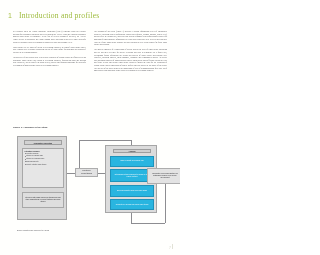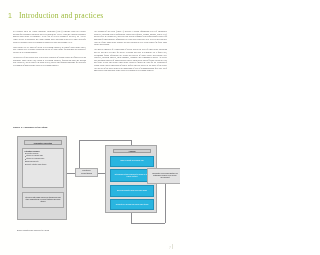--- a/index.html
+++ b/index.html
@@ -88,21 +88,21 @@
   .pgline{position:absolute;right:8px;bottom:5.6px;width:0.5px;height:5px;
           background:#e2e2d6;}
 </style>
 </head>
 <body>
 
 <div class="page">
 
   <div class="heading">
     <span class="h-num">1</span>
-    <span class="h-title">Introduction and practices</span>
+    <span class="h-title">Introduction and profiles</span>
   </div>
 
   <div class="cols">
     <div class="col">
       <p class="para">In December 2012 the Global Bioenergy Partnership (GBEP) Working Group on Capacity Building for Sustainable Bioenergy agreed to establish an Activity Group on "Towards sustainable modern wood energy development". In the first of several sessions of activities, the Activity Group decided to collaborate on a short scoping paper providing an overview about successful initiatives on wood energy development in countries at local and regional levels.</p>
       <p class="para">Wood energy is a key source of energy in developing countries, in terms of wood energy supply, there remains little systematic production and use of wood energy for household and productive end uses in developing countries.</p>
       <p class="para">The objective of this present study is to present a synthesis of lessons learned on efforts to develop sustainable wood energy value chains in developing countries, focusing on small and medium scale initiatives, and to identify the main drivers, barriers and enabling conditions for successful development of modern wood energy in developing countries.</p>
     </div>
     <div class="col">
       <p class="para">The approach of this study (Figure 1) includes a desktop information review of documented initiatives, including project portfolios on various scales (global, regional, national, project level) and activities. In a second step, interviews and written exchanges with various partners allowed for gathering of complementary information. Relevant studies and cases were selected based on their value to a future wood energy resource and their potential to serve as an example for future wood energy interventions.</p>

